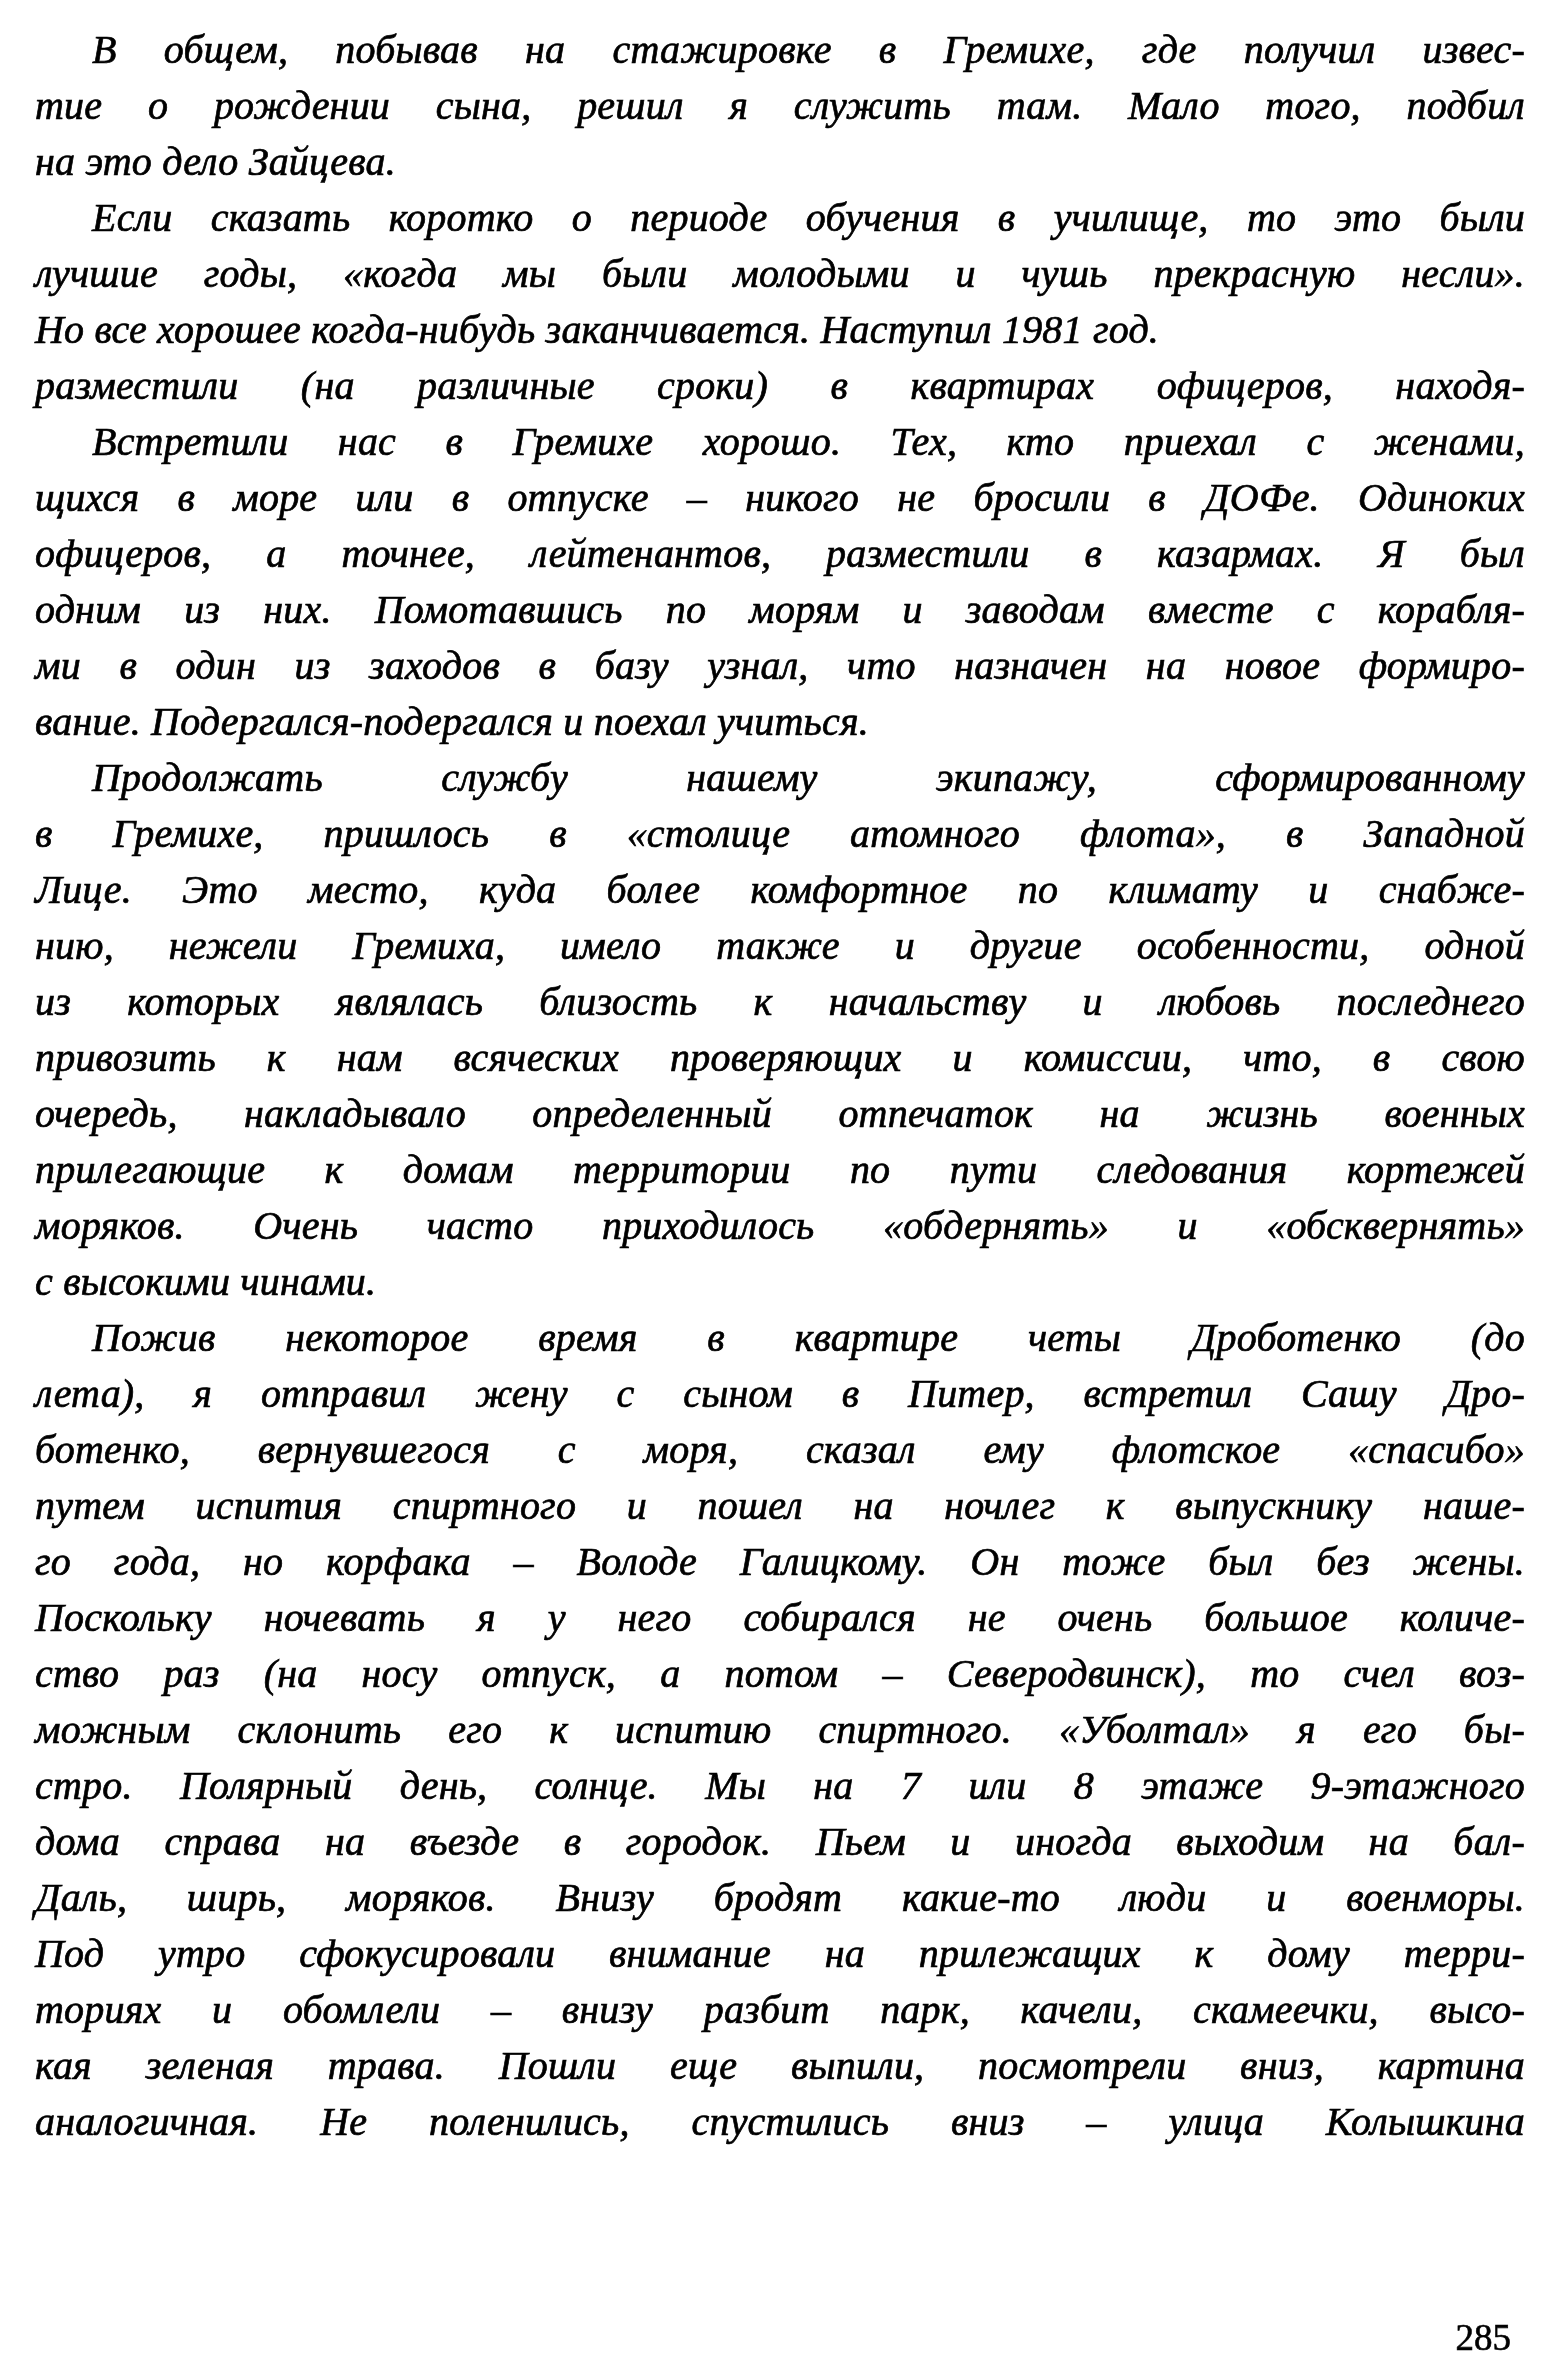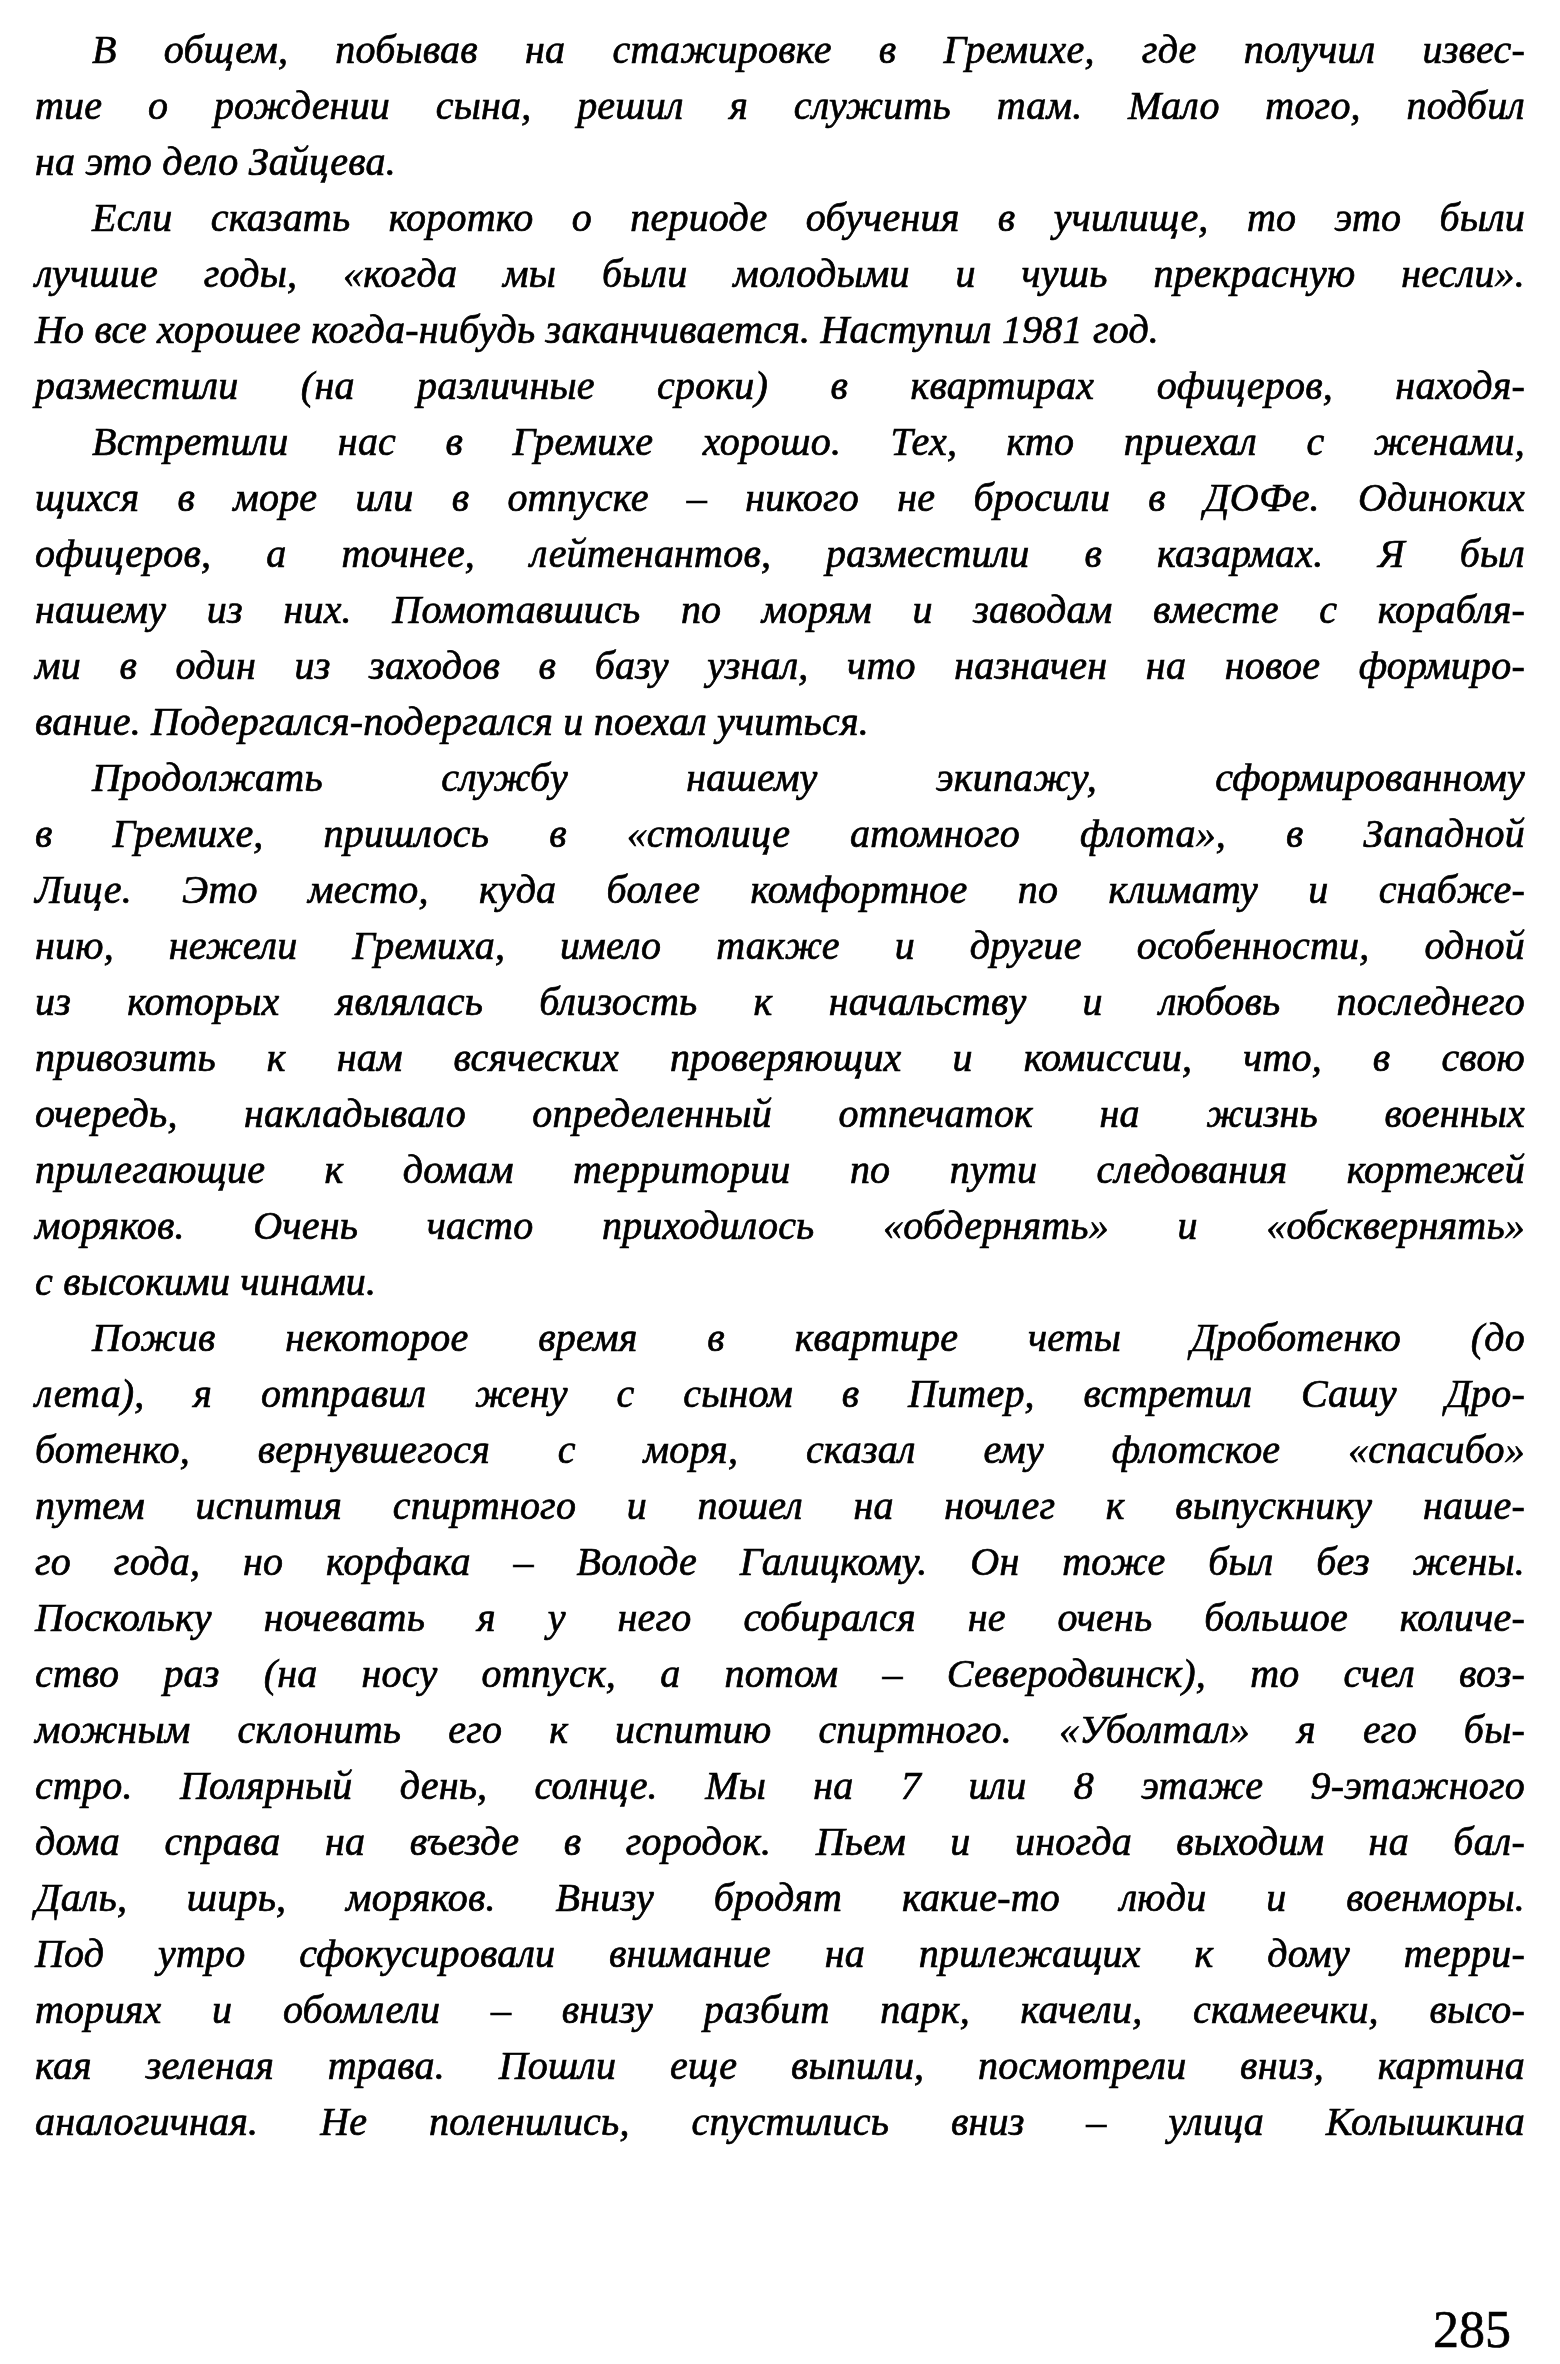--- a/index.html
+++ b/index.html
@@ -36,40 +36,40 @@
     text-indent: 57px;
   }
   .line.last {
     text-align-last: left;
   }
   .page-number {
     position: absolute;
     right: 49px;
     bottom: 5.9px;
     font-style: normal;
-    font-size: 52px;
+    font-size: 37px;
     -webkit-text-stroke: 0.6px #000000;
   }
 </style>
 </head>
 <body>
 
 <div class="page">
   <div class="text-block">
       <div class="line first">В общем, побывав на стажировке в Гремихе, где получил извес-</div>
       <div class="line">тие о рождении сына, решил я служить там. Мало того, подбил</div>
       <div class="line last">на это дело Зайцева.</div>
       <div class="line first">Если сказать коротко о периоде обучения в училище, то это были</div>
       <div class="line">лучшие годы, «когда мы были молодыми и чушь прекрасную несли».</div>
       <div class="line last">Но все хорошее когда-нибудь заканчивается. Наступил 1981 год.</div>
       <div class="line">разместили (на различные сроки) в квартирах офицеров, находя-</div>
       <div class="line first">Встретили нас в Гремихе хорошо. Тех, кто приехал с женами,</div>
       <div class="line">щихся в море или в отпуске – никого не бросили в ДОФе. Одиноких</div>
       <div class="line">офицеров, а точнее, лейтенантов, разместили в казармах. Я был</div>
-      <div class="line">нашему из них. Помотавшись по морям и заводам вместе с корабля-</div>
+      <div class="line">одним из них. Помотавшись по морям и заводам вместе с корабля-</div>
       <div class="line">ми в один из заходов в базу узнал, что назначен на новое формиро-</div>
       <div class="line last">вание. Подергался-подергался и поехал учиться.</div>
       <div class="line first">Продолжать службу нашему экипажу, сформированному</div>
       <div class="line">в Гремихе, пришлось в «столице атомного флота», в Западной</div>
       <div class="line">Лице. Это место, куда более комфортное по климату и снабже-</div>
       <div class="line">нию, нежели Гремиха, имело также и другие особенности, одной</div>
       <div class="line">из которых являлась близость к начальству и любовь последнего</div>
       <div class="line">привозить к нам всяческих проверяющих и комиссии, что, в свою</div>
       <div class="line">очередь, накладывало определенный отпечаток на жизнь военных</div>
       <div class="line">прилегающие к домам территории по пути следования кортежей</div>

